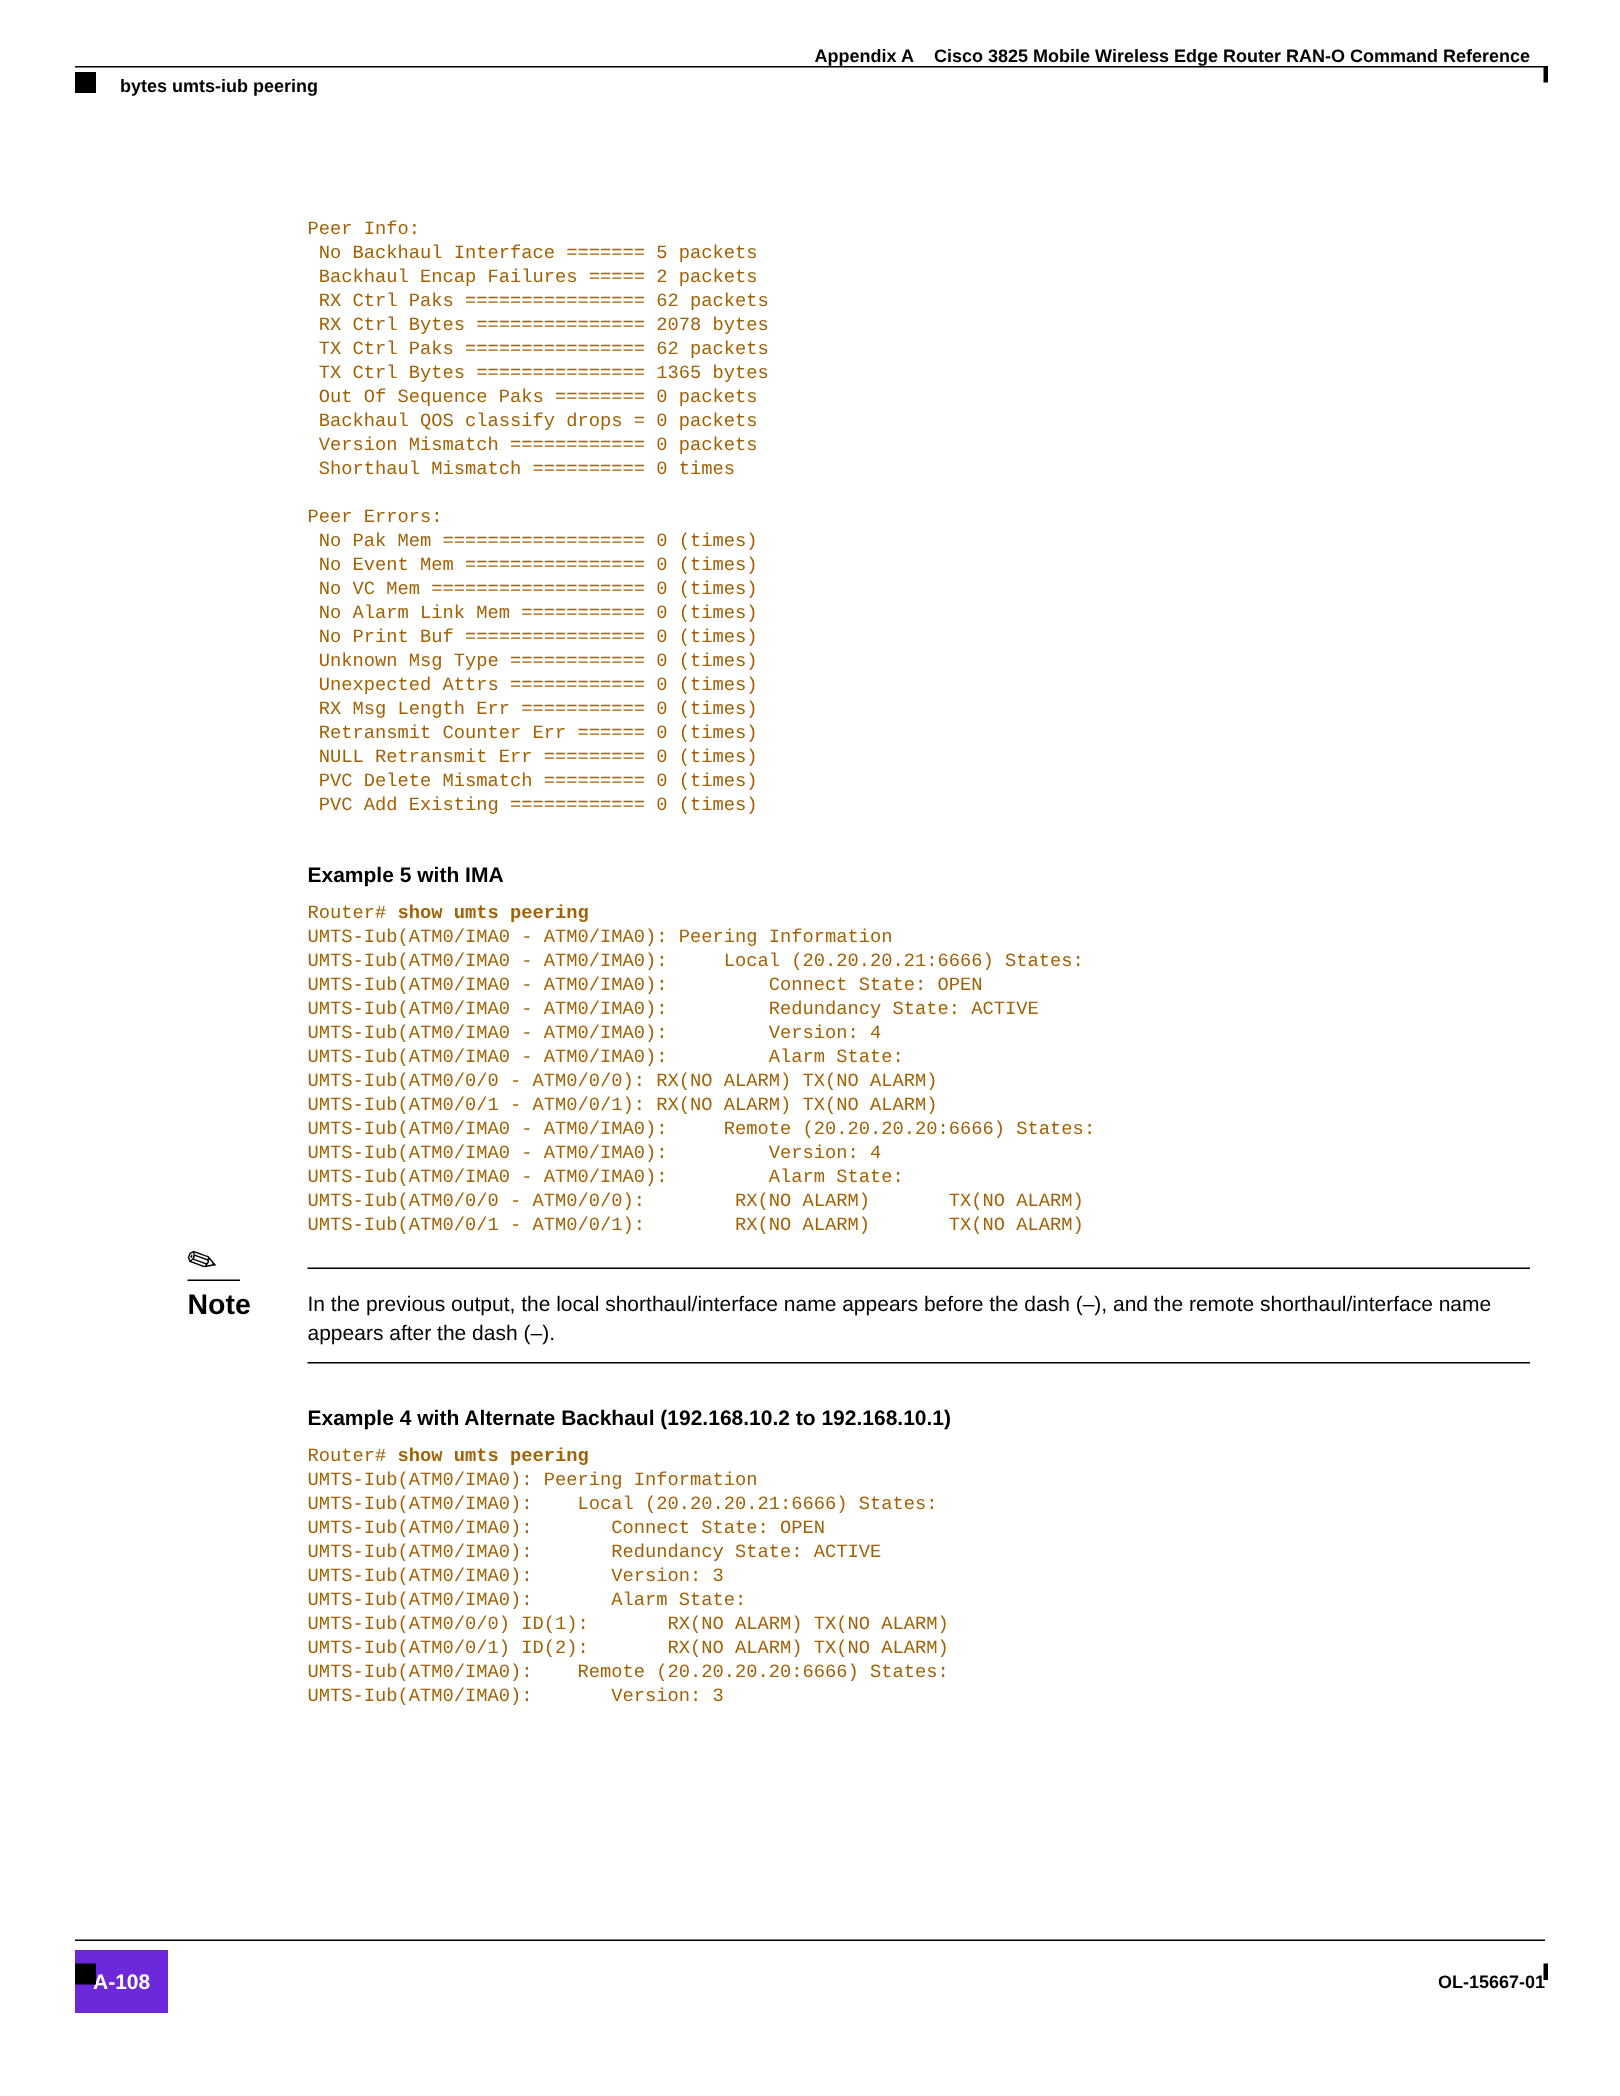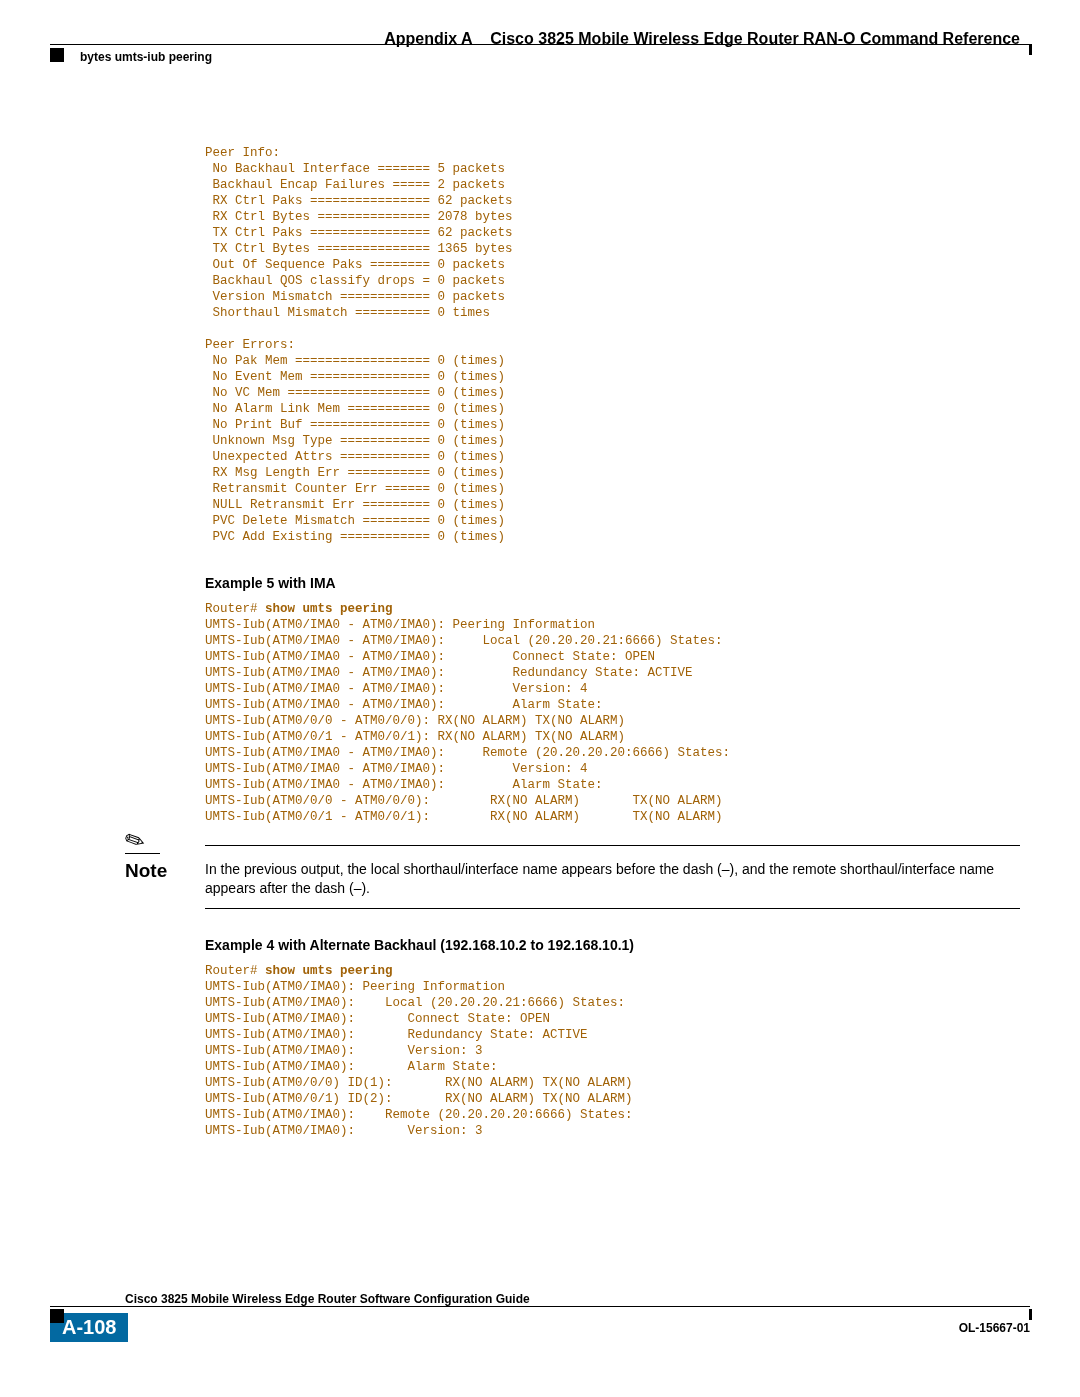--- a/index.html
+++ b/index.html
@@ -42,21 +42,21 @@
       right: 48px;
       width: 3px;
       height: 11px;
       background: #000;
     }
     .header {
       position: absolute;
       top: 30px;
       right: 60px;
       font-weight: bold;
-      font-size: 16px;
+      font-size: 12px;
       white-space: nowrap;
     }
     .header-left {
       position: absolute;
       top: 50px;
       left: 80px;
       font-weight: bold;
       font-size: 12px;
     }
     .content {
@@ -139,25 +139,25 @@
       font-size: 12px;
       margin-left: 75px;
     }
     .footer-row {
       display: flex;
       justify-content: space-between;
       align-items: center;
       margin-top: 3px;
     }
     .page-badge {
-      background: #0369a1;
+      background: #6d28d9;
       color: #fff;
       font-weight: bold;
-      font-size: 20px;
-      padding: 3px 12px;
+      font-size: 14px;
+      padding: 13px 12px;
     }
     .footer-right {
       font-weight: bold;
       font-size: 12px;
     }
   </style>
 </head>
 <body>
 
 <div class="header-line"></div>
@@ -232,20 +232,19 @@
 UMTS-Iub(ATM0/IMA0):       Version: 3
 UMTS-Iub(ATM0/IMA0):       Alarm State:
 UMTS-Iub(ATM0/0/0) ID(1):       RX(NO ALARM) TX(NO ALARM)
 UMTS-Iub(ATM0/0/1) ID(2):       RX(NO ALARM) TX(NO ALARM)
 UMTS-Iub(ATM0/IMA0):    Remote (20.20.20.20:6666) States:
 UMTS-Iub(ATM0/IMA0):       Version: 3</span></pre>
 
 </div>
 
 <div class="footer">
-  <div class="footer-title">Cisco 3825 Mobile Wireless Edge Router Software Configuration Guide</div>
   <div class="footer-line"></div>
   <div class="footer-row">
     <div class="page-badge">A-108</div>
     <div class="footer-right">OL-15667-01</div>
   </div>
 </div>
 <div class="black-square sq-bot"></div>
 
 </body></html>

